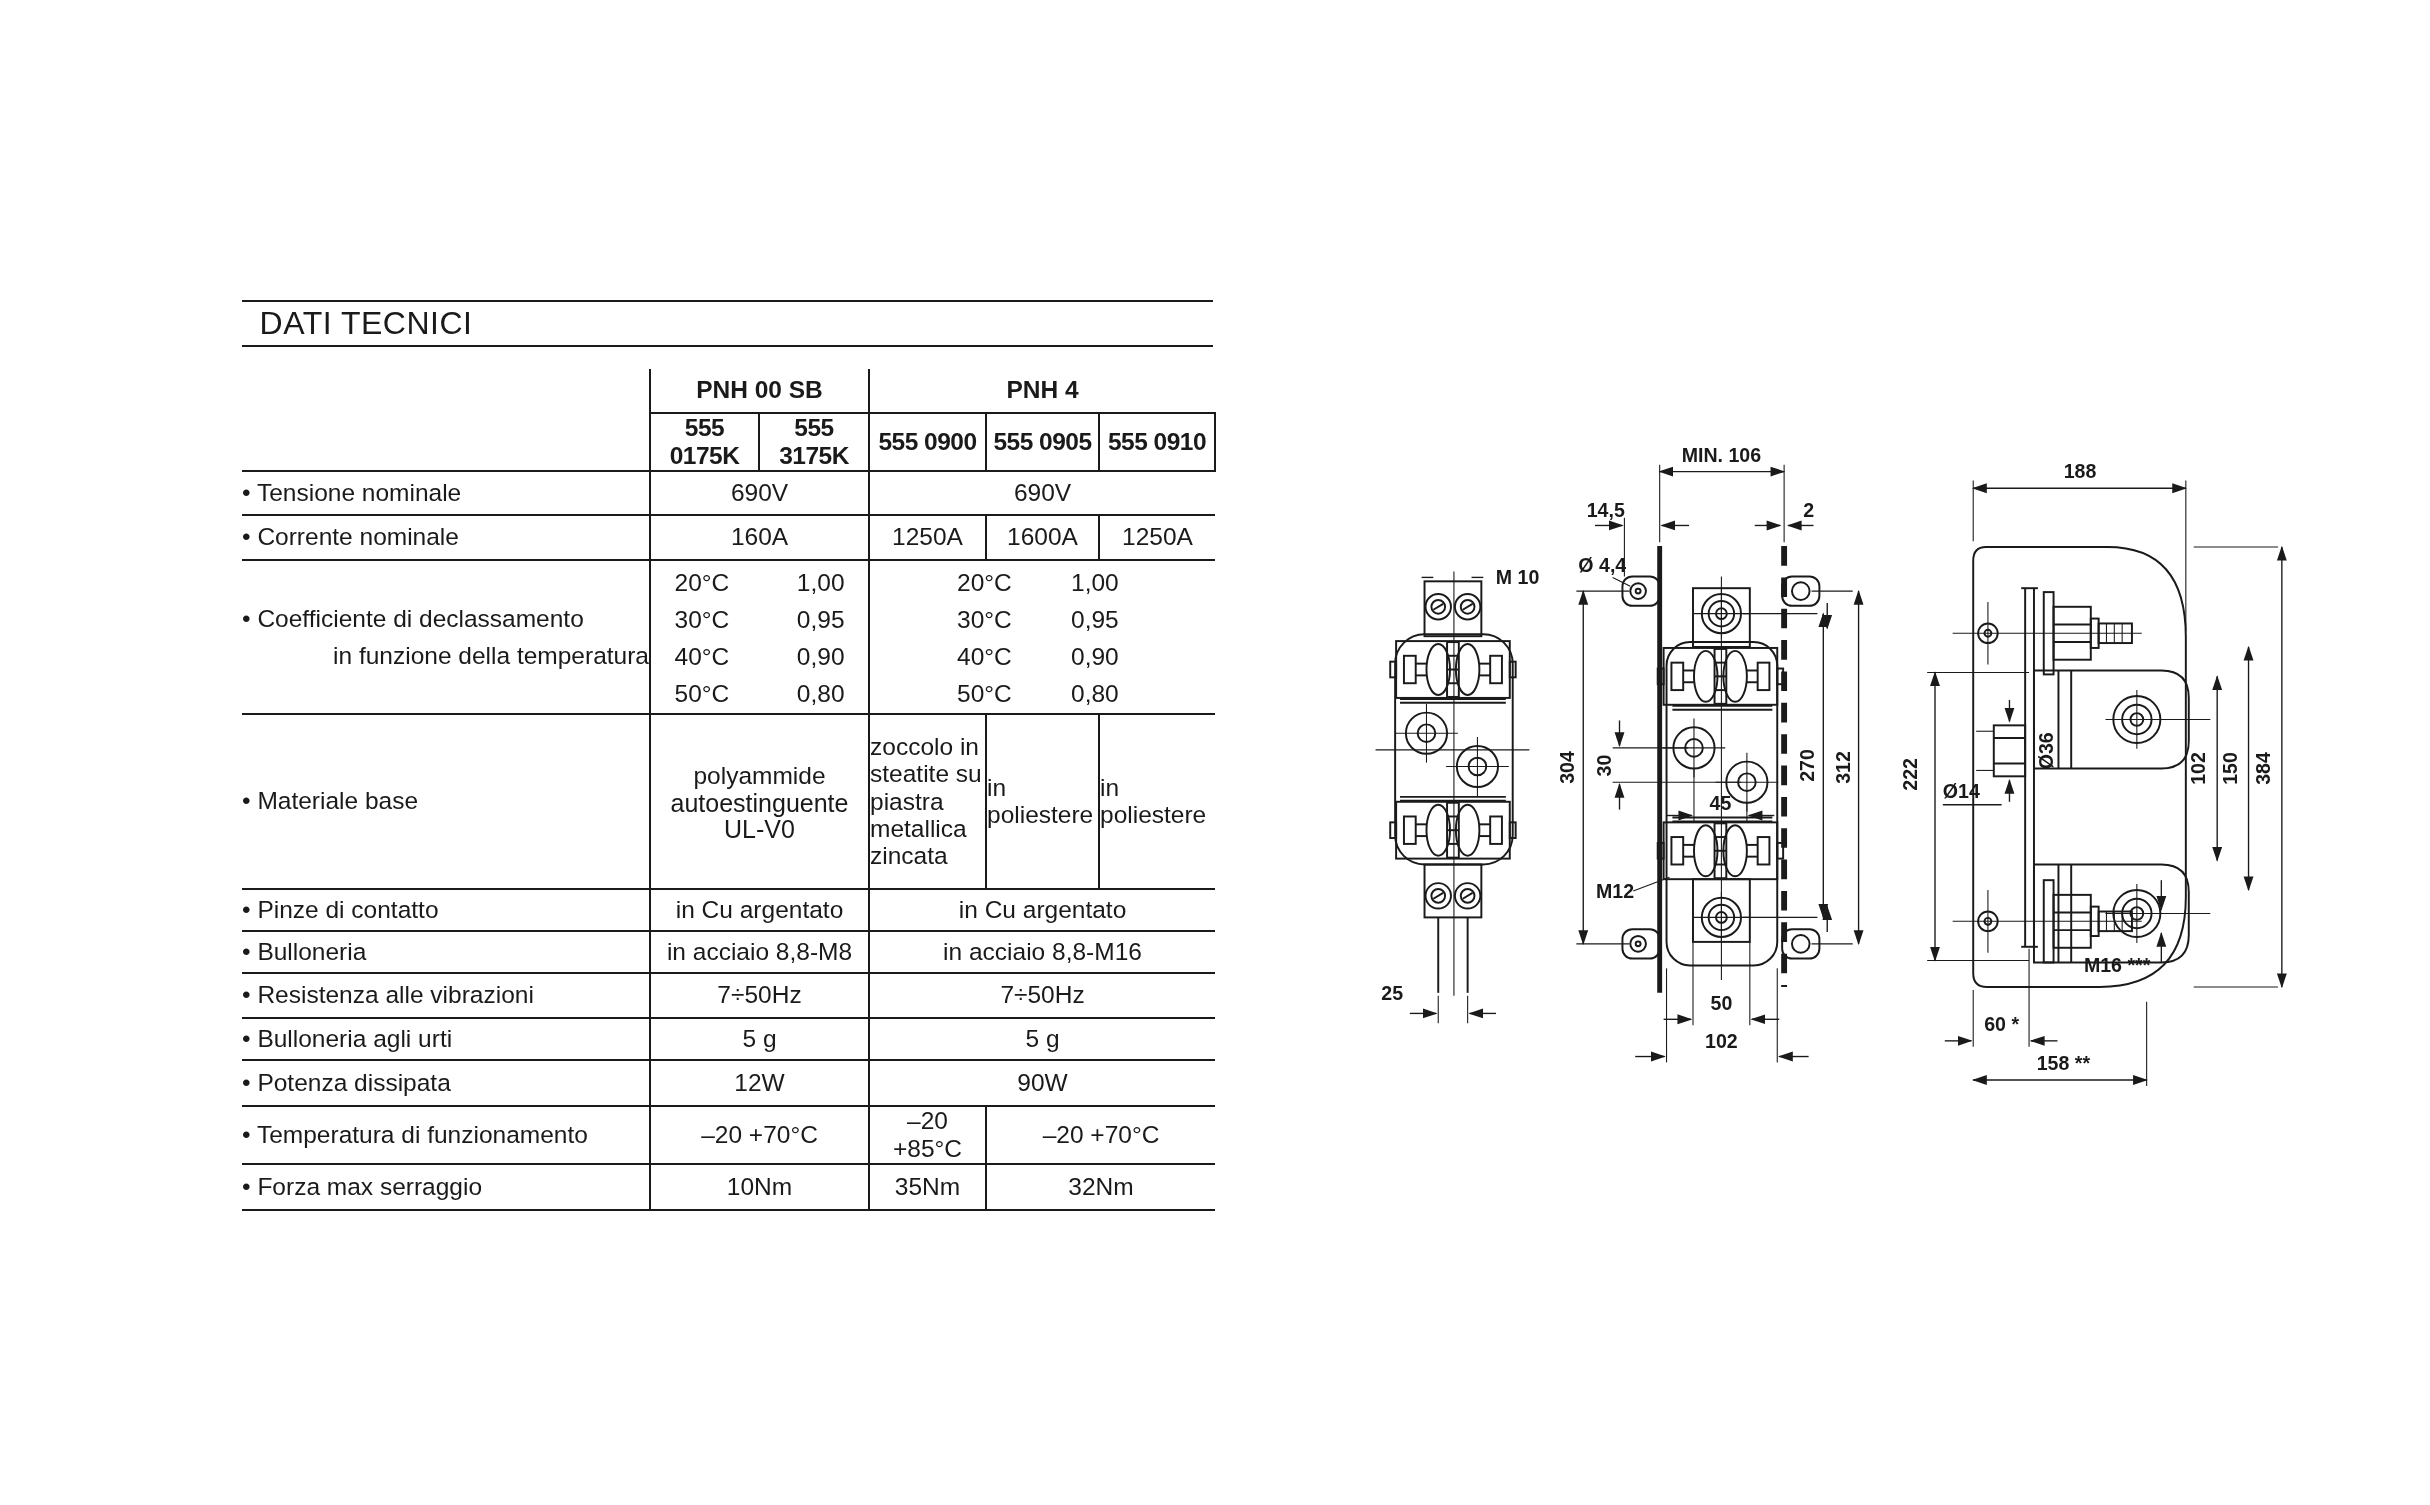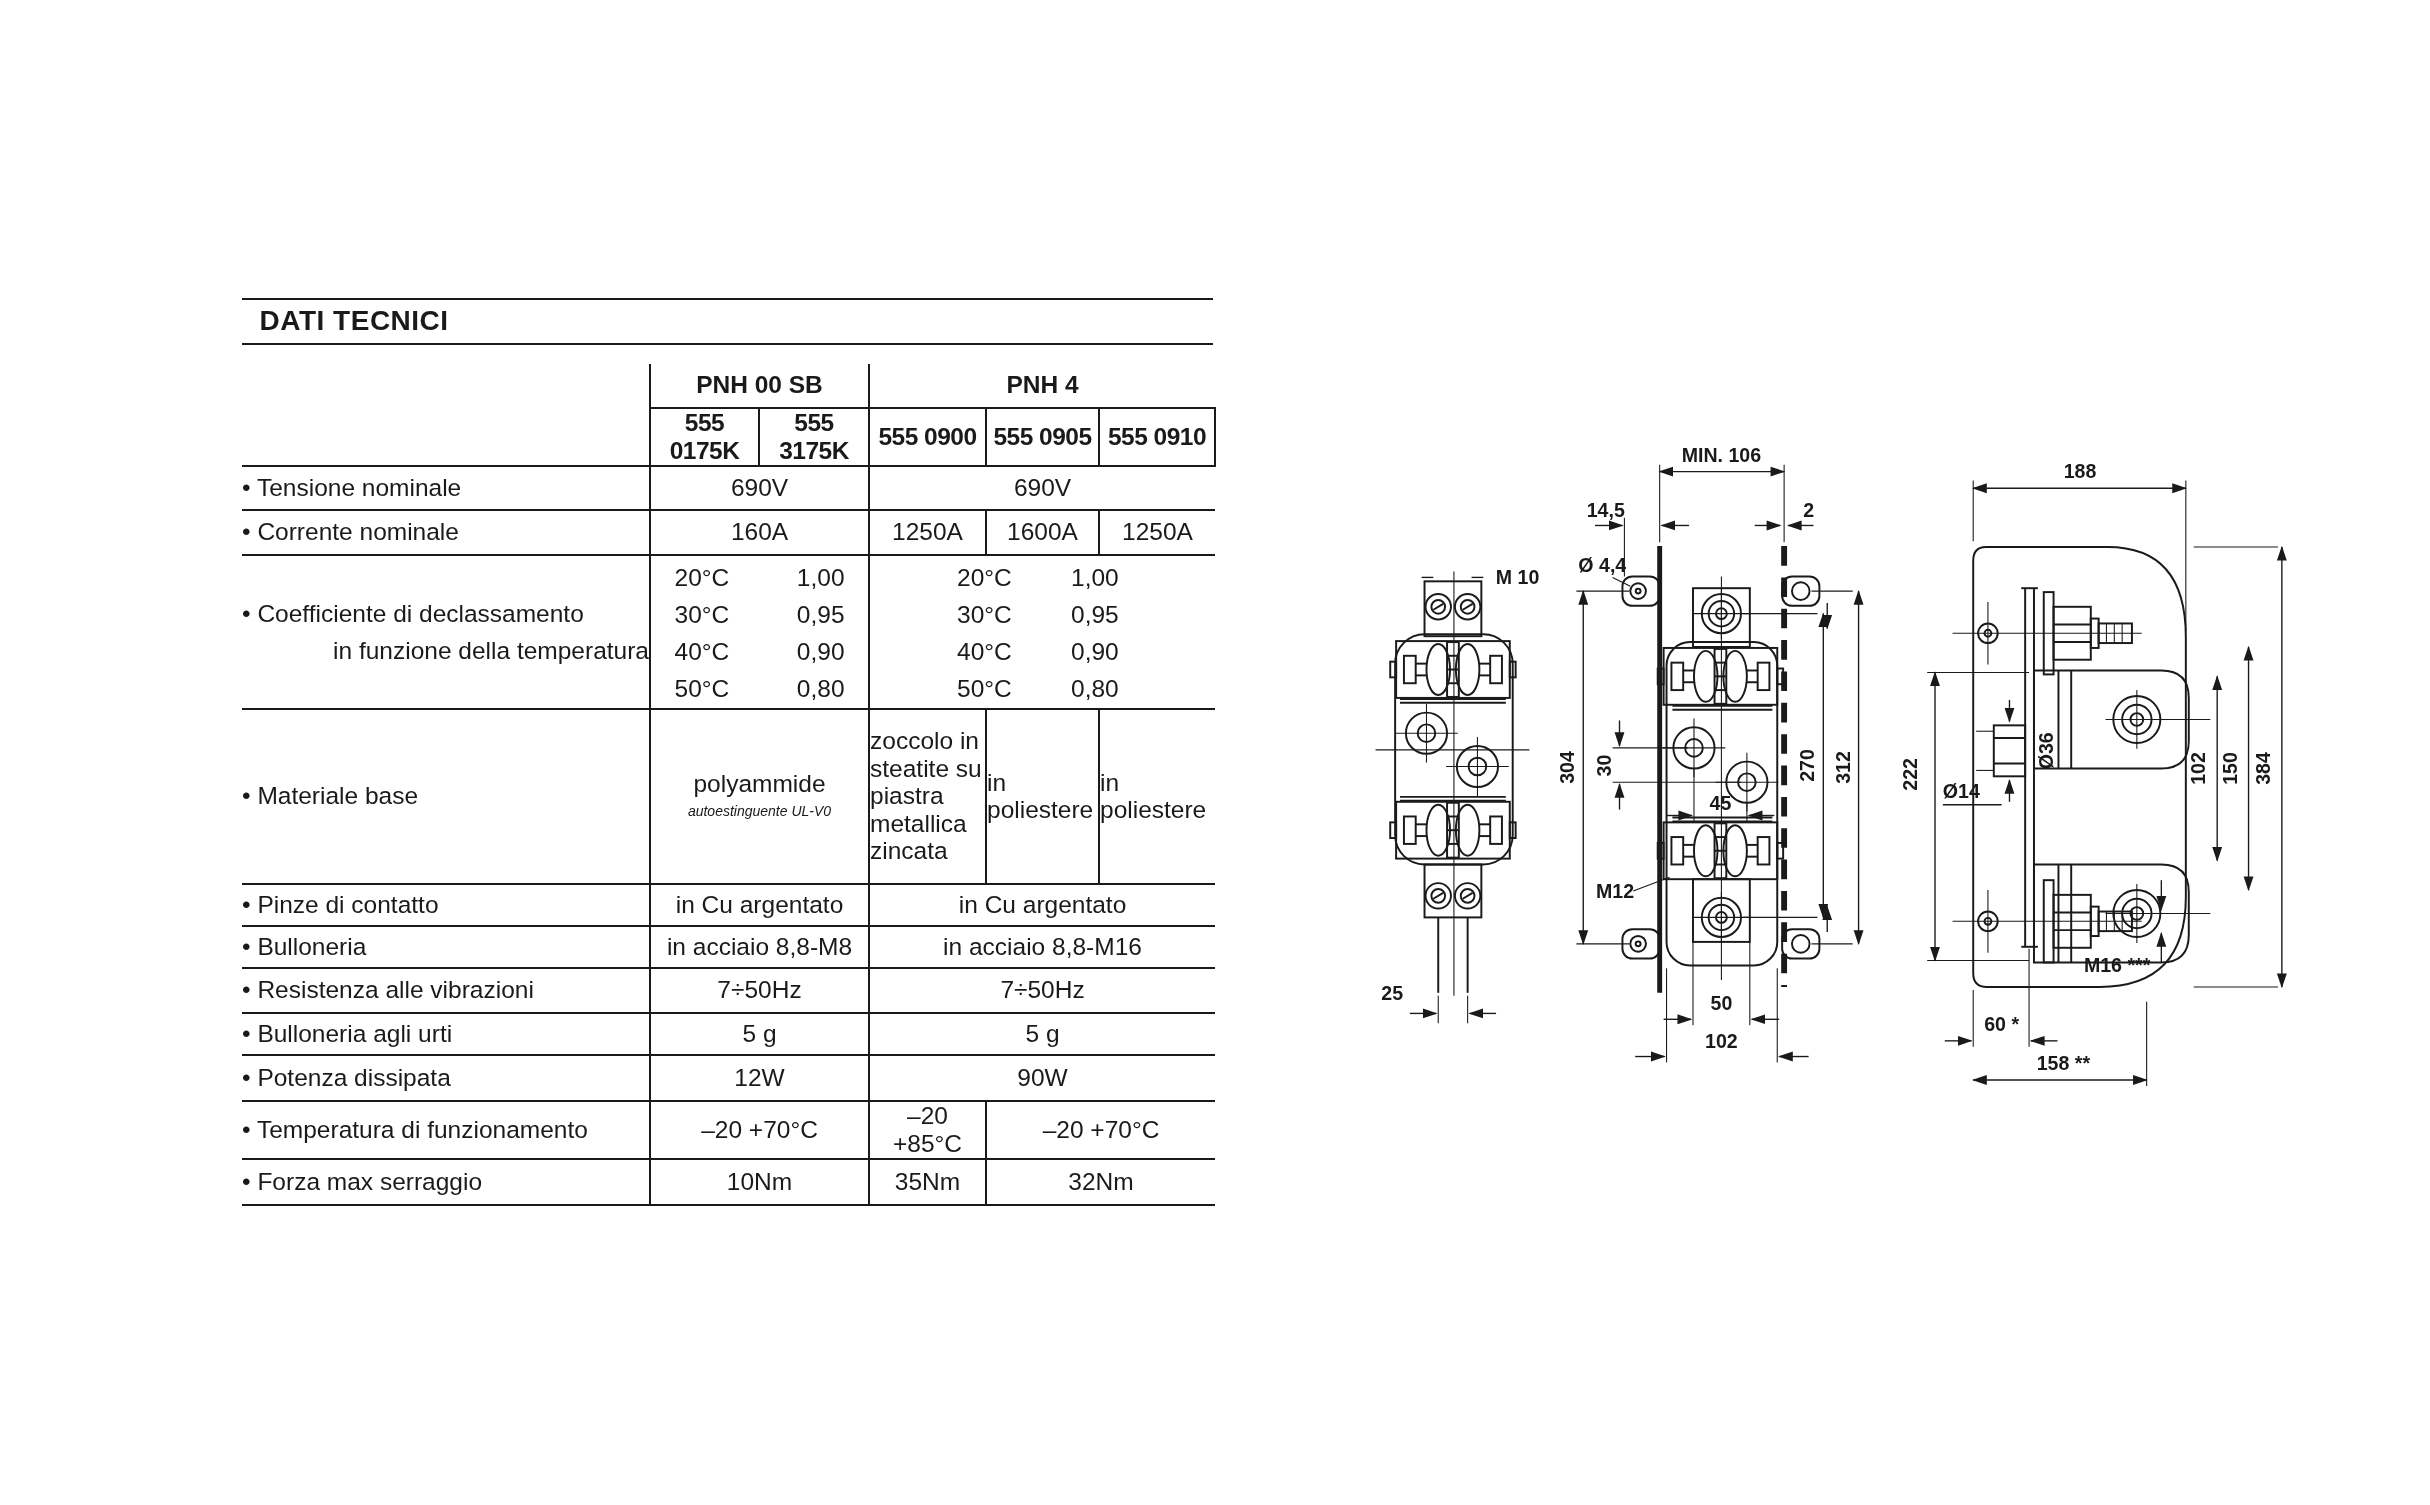--- a/index.html
+++ b/index.html
@@ -7,41 +7,41 @@
     width:2431px;height:1506px;background:#ffffff;position:relative;
     font-family:"Liberation Sans", sans-serif;color:#1a1a1a;
     -webkit-font-smoothing:antialiased;
   }
   .sheet{position:absolute;inset:0;background:#fff;}
   
   .techdata{position:absolute;left:242px;top:279px;width:971px;}
   .title{
     border-top:2.9px solid #1a1a1a;border-bottom:2px solid #1a1a1a;
     height:43px;display:flex;align-items:center;
-    font-size:28px;font-weight:bold;letter-spacing:0.5px;padding-left:17.6px;
+    font-size:32px;font-weight:normal;letter-spacing:0.5px;padding-left:17.6px;
   }
   table.tech{border-collapse:collapse;table-layout:fixed;width:971px;}
   table.tech td{padding:0;vertical-align:middle;font-size:24.5px;}
   table.tech tr:not(:first-child) td{border-top:2px solid #1a1a1a;}
   table.tech tr:last-child td{border-bottom:2.9px solid #1a1a1a;}
   td.bl{border-left:2px solid #1a1a1a;}
   td.br{border-right:2px solid #1a1a1a;border-radius:11px;}
   td.lbl{text-align:left;padding-left:17.6px;}
   td.val{text-align:center;}
   td.ghead{text-align:center;font-weight:bold;font-size:26.5px;}
   td.code{text-align:center;font-weight:bold;font-size:23.5px;letter-spacing:-0.5px;}
   td.top{vertical-align:top;padding-top:6.9px;}
   .lbl2{padding-left:19.6px;text-align:right;}
   .lblline{line-height:37px;}
   .coefwrap{padding-top:4px;}
   .coefline{height:37px;display:flex;align-items:center;justify-content:space-between;padding:0 23.5px;}
   .coef4line{height:37px;display:flex;align-items:center;justify-content:center;gap:57px;}
   .coef4line span{min-width:57px;text-align:left;}
   .matbig{font-size:24.5px;line-height:31px;}
-  .matsm{font-size:14px;line-height:25.5px;font-style:italic;}
+  .matsm{font-size:25px;line-height:25.5px;}
   td.sm{font-size:18.6px;line-height:27.4px;text-align:left;border-radius:31px;}
   
   tr.rh1 td{height:43px;} tr.rh2 td{height:43px;}
   tr.r43 td{height:42px;} tr.r44 td{height:43px;} tr.r41 td{height:40px;}
   tr.r45 td{height:44px;} tr.r42 td{height:41px;}
   tr.rcoef td{height:150px;} tr.rmat td{height:173px;}
   
   .drw{position:absolute;left:1353px;top:436px;width:1019px;height:662px;}
   .drw line,.drw rect,.drw circle,.drw ellipse,.drw path{stroke:#1a1a1a;fill:none;stroke-width:2px;}
   .drw .thin{stroke-width:1.1px;}

